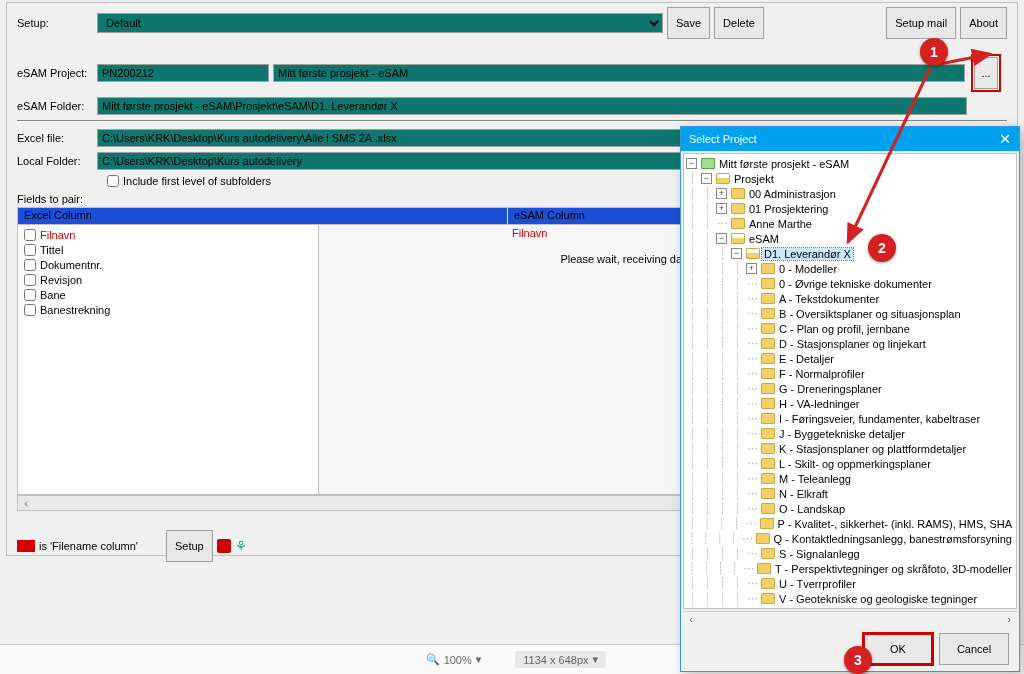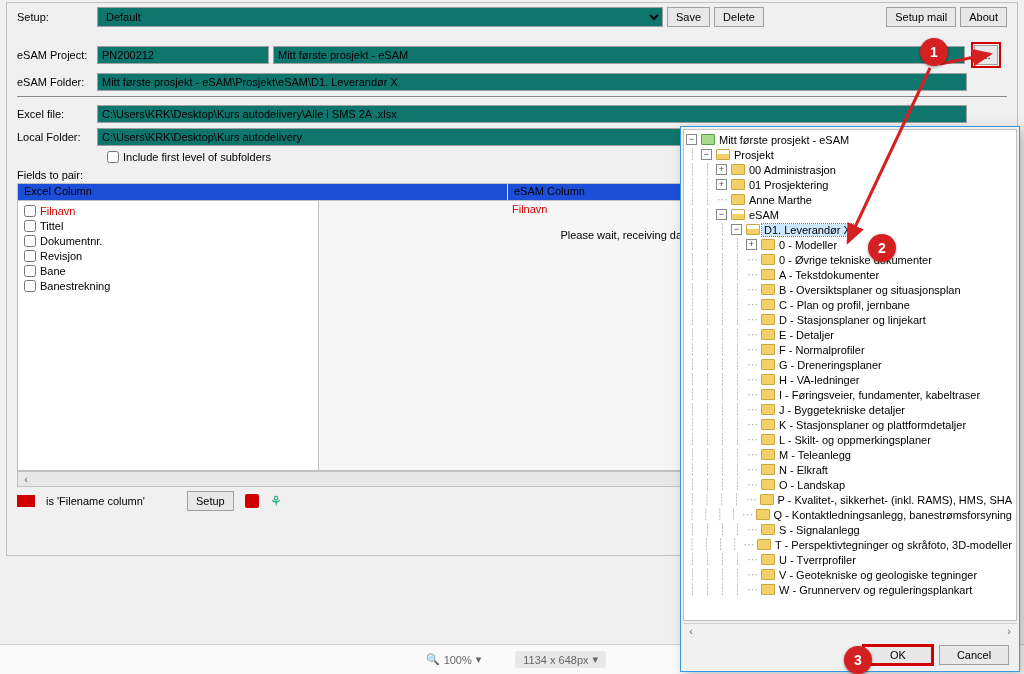--- a/index.html
+++ b/index.html
@@ -2,36 +2,36 @@
 <html><head>
 <meta charset="utf-8">
 <style>
   * { box-sizing: border-box; font-family: "Segoe UI", Tahoma, sans-serif; font-size: 11px; }
   body { margin: 0; background: #f0f0f0; width: 1024px; height: 674px; position: relative; overflow: hidden; }
   .main-window { position: absolute; left: 6px; top: 2px; width: 1012px; height: 554px; background: #f0f0f0; border: 1px solid #c0c0c0; padding: 4px 10px; }
   .row { display: flex; align-items: center; margin-bottom: 5px; gap: 4px; }
   .lbl { width: 76px; }
   input[type=text], select { border: 1px solid #a0a0a0; background: #0f766e; padding: 1px 4px; height: 18px; }
   select { height: 20px; }
-  button { background: #e8e8e8; border: 1px solid #a0a0a0; padding: 1px 8px; height: 20px; cursor: pointer; }
+  button { background: #e8e8e8; border: 1px solid #a0a0a0; padding: 1px 8px; height: 32px; cursor: pointer; }
   .browse-btn { width: 24px; padding: 0; text-align: center; }
   .hr { height: 1px; background: #888; margin: 4px 0 8px 0; }
   .checkbox-row { display: flex; align-items: center; gap: 4px; margin-left: 90px; }
   .columns-header { display: flex; border: 1px solid #c0c0c0; background: #1d4ed8; margin-top: 2px; height: 18px; }
   .col-h { padding: 1px 6px; border-right: 1px solid #e0e0e0; }
   .col-excel { width: 490px; }
   .col-esam { flex: 1; }
   .list-body { background: #fff; border: 1px solid #c0c0c0; border-top: none; height: 270px; display: flex; position: relative; }
   .excel-list { width: 300px; padding: 2px 6px; }
   .list-item { display: flex; align-items: center; gap: 4px; height: 15px; }
   .red { color: #d00000; }
   .msg-box { position: absolute; left: 300px; top: 0; right: 0; bottom: 0; border-left: 1px solid #c0c0c0; background: #f6f6f6; display: flex; justify-content: center; padding-top: 28px; }
   .scroll-h { height: 16px; background: #e8e8e8; border: 1px solid #c0c0c0; display:flex; justify-content: space-between;}
   .scroll-arrow { width: 16px; text-align: center; color: #666; line-height: 14px;}
-  .footer-row { display: flex; align-items: center; gap: 11px; margin-top: 4px; }
+  .footer-row { display: flex; align-items: center; gap: 4px; margin-top: 19px; }
   .red-sw { width: 18px; height: 12px; background: #d00000; }
   .icon-pdf { width: 14px; height: 14px; background: #d00000; border-radius: 2px; }
   .icon-bug { color: #2a7; font-size: 14px; }
   .bottom-status { position: absolute; left: 0; right: 0; bottom: 0; height: 30px; background: #fafafa; border-top: 1px solid #d0d0d0; display: flex; align-items: center; justify-content: center; gap: 26px; color: #666; }
   .status-item { display: flex; align-items: center; gap: 4px; padding: 2px 8px; }
   .status-item.hover { background: #e8e8e8; border-radius: 3px; }
 
   
   .callout { position: absolute; width: 28px; height: 28px; background: #d42020; border-radius: 50%; color: #fff; font-size: 14px; font-weight: bold; display: flex; align-items: center; justify-content: center; box-shadow: 0 1px 3px rgba(0,0,0,0.4); z-index: 20; }
   .arrow-svg { position: absolute; z-index: 19; pointer-events:none; }
@@ -171,20 +171,24 @@
     <span>100%</span>
     <span>▾</span>
   </div>
   <div class="status-item hover">
     <span>1134 x 648px</span>
     <span>▾</span>
   </div>
 </div>
 
 <div class="dialog">
+  <div class="dlg-title">
+    <span>Select Project</span>
+    <span class="dlg-close">✕</span>
+  </div>
   <div class="tree">
     <div class="tree-inner" id="tree-inner">
         <div class="tree-row">
           <span class="tree-toggle">−</span>
           <span class="folder-icon folder-green"></span>
           <span class="tree-label">Mitt første prosjekt - eSAM</span>
         </div>
         <div class="tree-row">
           <span class="tl">┊</span>
           <span class="tree-toggle">−</span>

